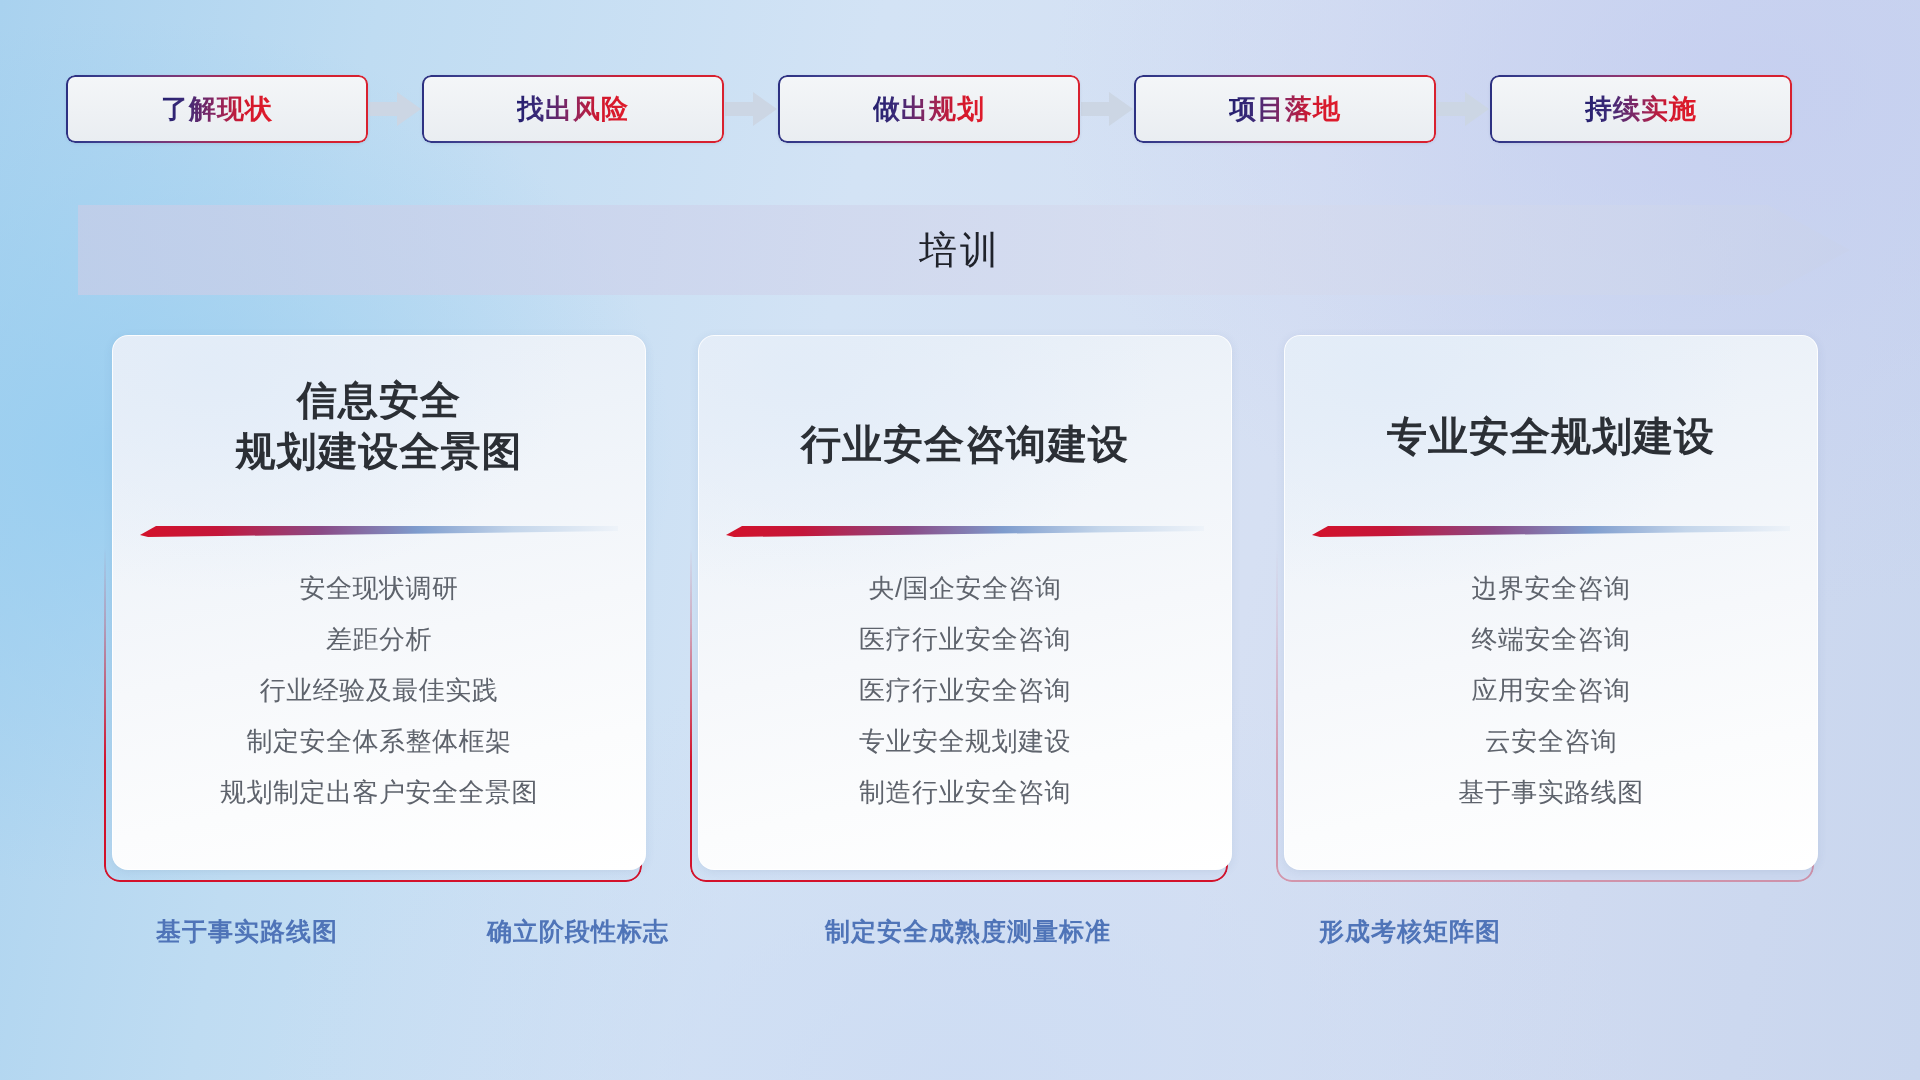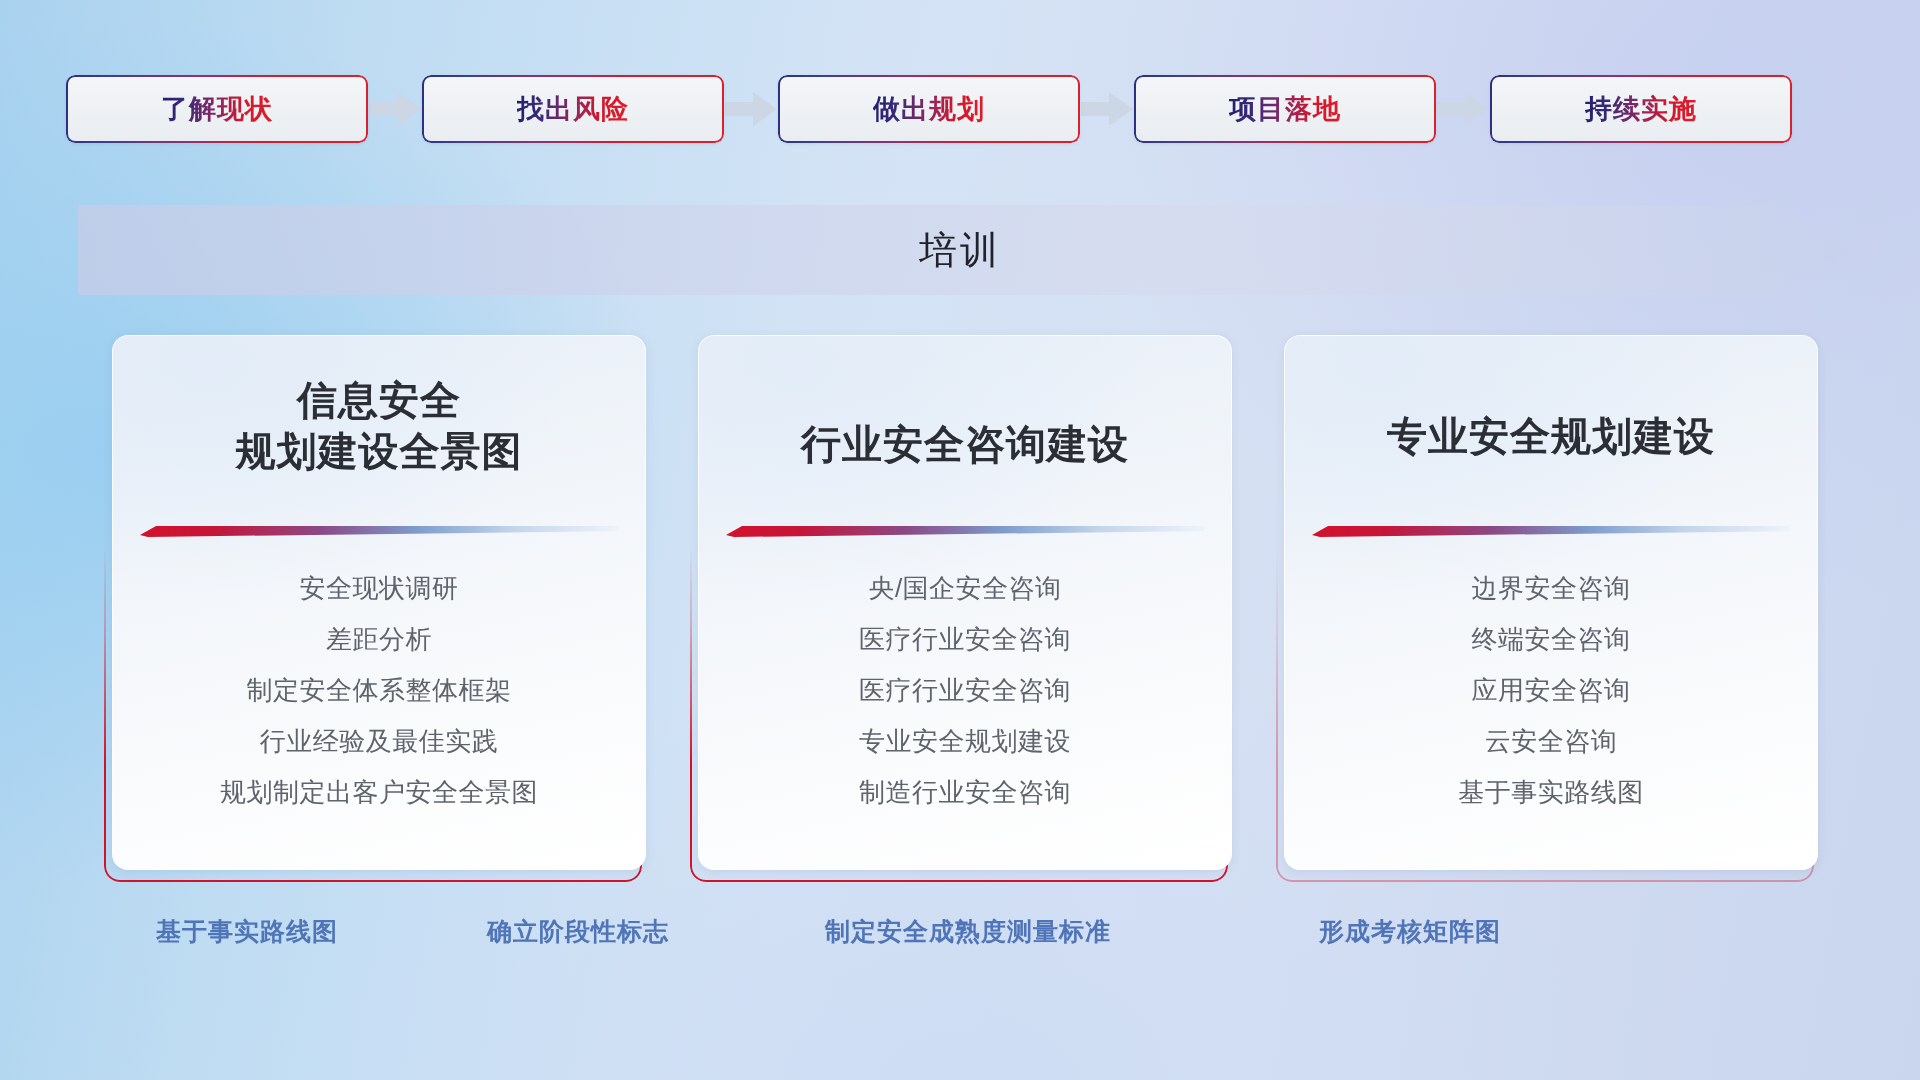--- a/index.html
+++ b/index.html
@@ -293,22 +293,22 @@
                 <stop offset="78%" stop-color="#c3d5ea"></stop>
                 <stop offset="100%" stop-color="#eef3f9"></stop>
               </linearGradient>
             </defs>
             <path d="M0 12 L16 3 L478 3 L478 8 L8 14 Z" fill="url(#dg1)"></path>
           </svg>
         </div>
         <div class="card-list">
           <div class="card-list-item">安全现状调研</div>
           <div class="card-list-item">差距分析</div>
+          <div class="card-list-item">行业经验及最佳实践</div>
           <div class="card-list-item">制定安全体系整体框架</div>
-          <div class="card-list-item">行业经验及最佳实践</div>
           <div class="card-list-item">规划制定出客户安全全景图</div>
         </div>
       </div>
     </div>
 
     <div class="card-wrap">
       <div class="card-outline"></div>
       <div class="card">
         <div class="card-title" style="top:84px;">
           <div>行业安全咨询建设</div>

